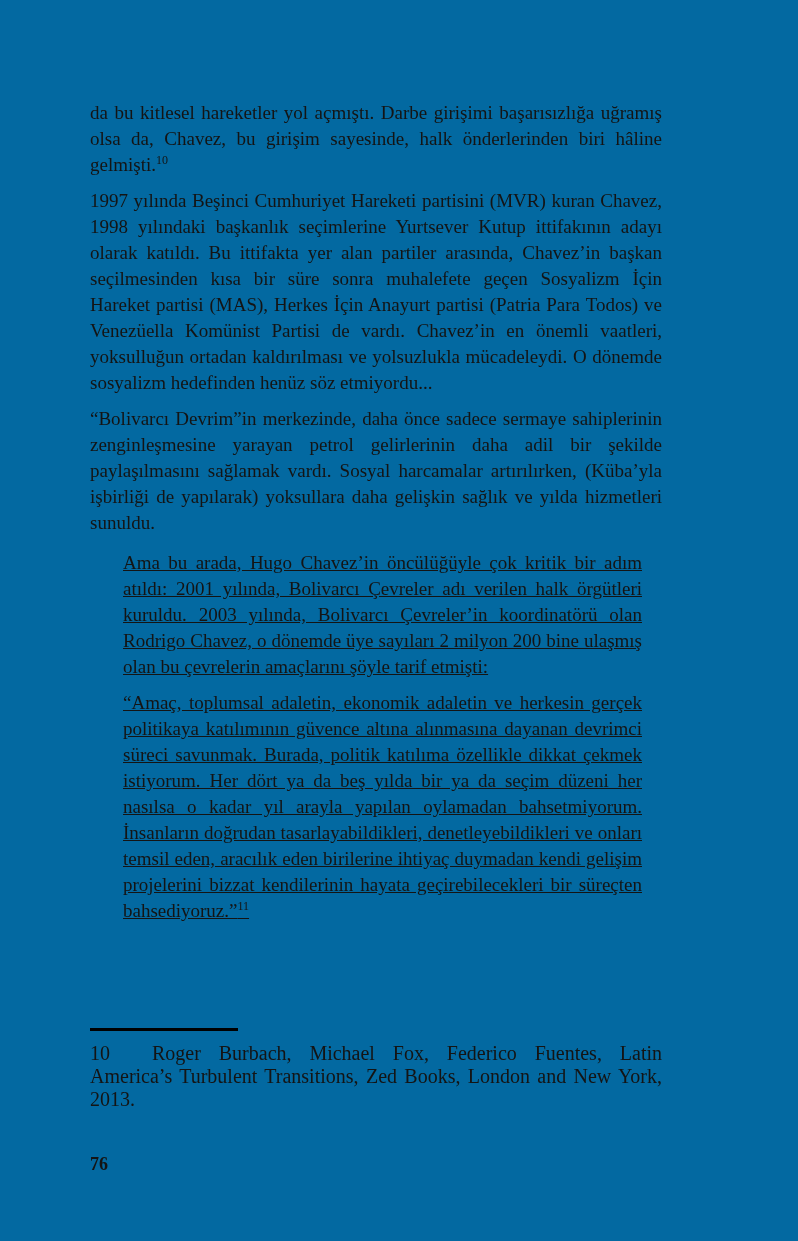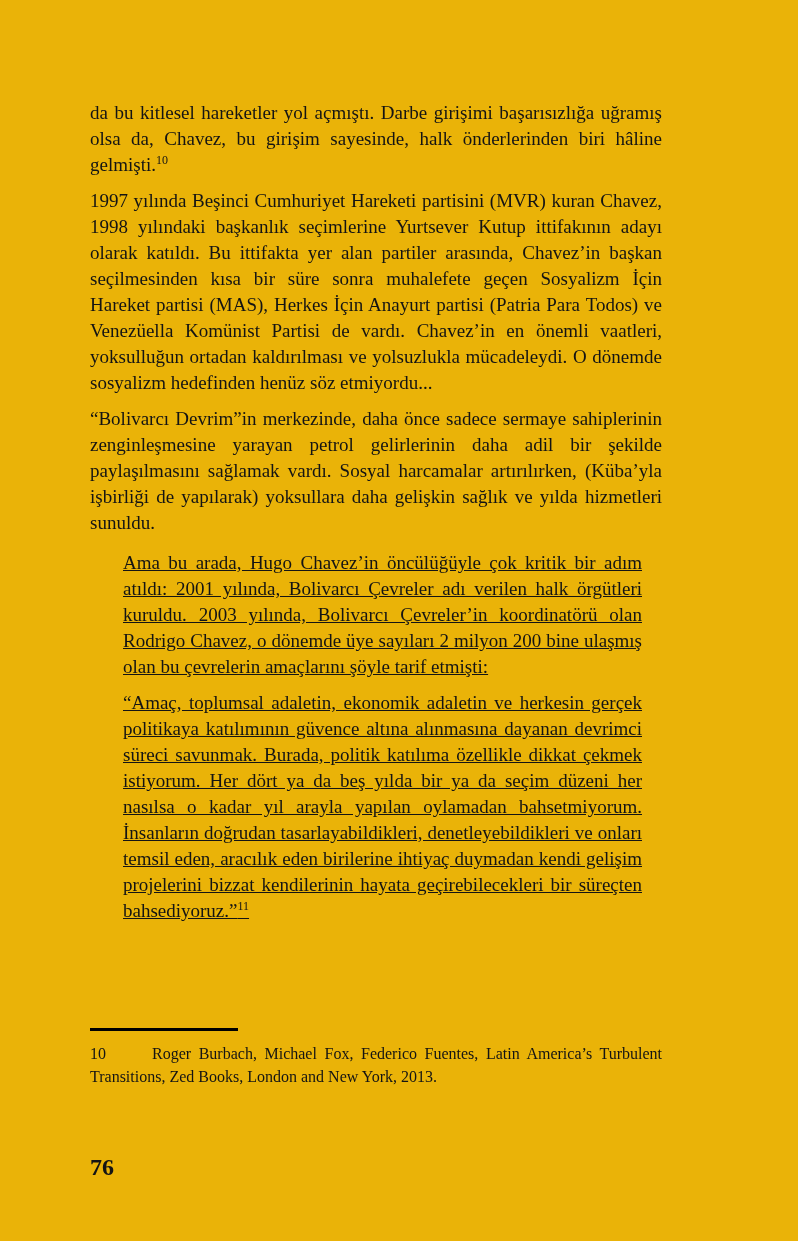--- a/index.html
+++ b/index.html
@@ -4,21 +4,21 @@
 <style>
   html, body {
     margin: 0;
     padding: 0;
     background: #ffffff;
   }
   .page {
     position: relative;
     width: 798px;
     height: 1241px;
-    background: #eab308;
+    background: #0369a1;
     overflow: hidden;
     color: #141414;
     font-family: "Liberation Serif", serif;
   }
   .text-block {
     position: absolute;
     left: 90px;
     top: 100px;
     width: 572px;
   }
@@ -51,33 +51,33 @@
     width: 572px;
   }
   .fn-rule {
     width: 148px;
     height: 3px;
     background: #000000;
     margin-bottom: 11px;
   }
   p.footnote {
     margin: 0 0 10px 0;
-    font-size: 16px;
+    font-size: 20px;
     line-height: 23px;
     text-align: justify;
   }
   .fn-num {
     display: inline-block;
     width: 62px;
   }
   .page-number {
     position: absolute;
     left: 90px;
     top: 1154px;
-    font-size: 24px;
+    font-size: 18px;
     font-weight: bold;
   }
 </style>
 </head>
 <body>
 
 <div class="page">
 
   <div class="text-block">
 

